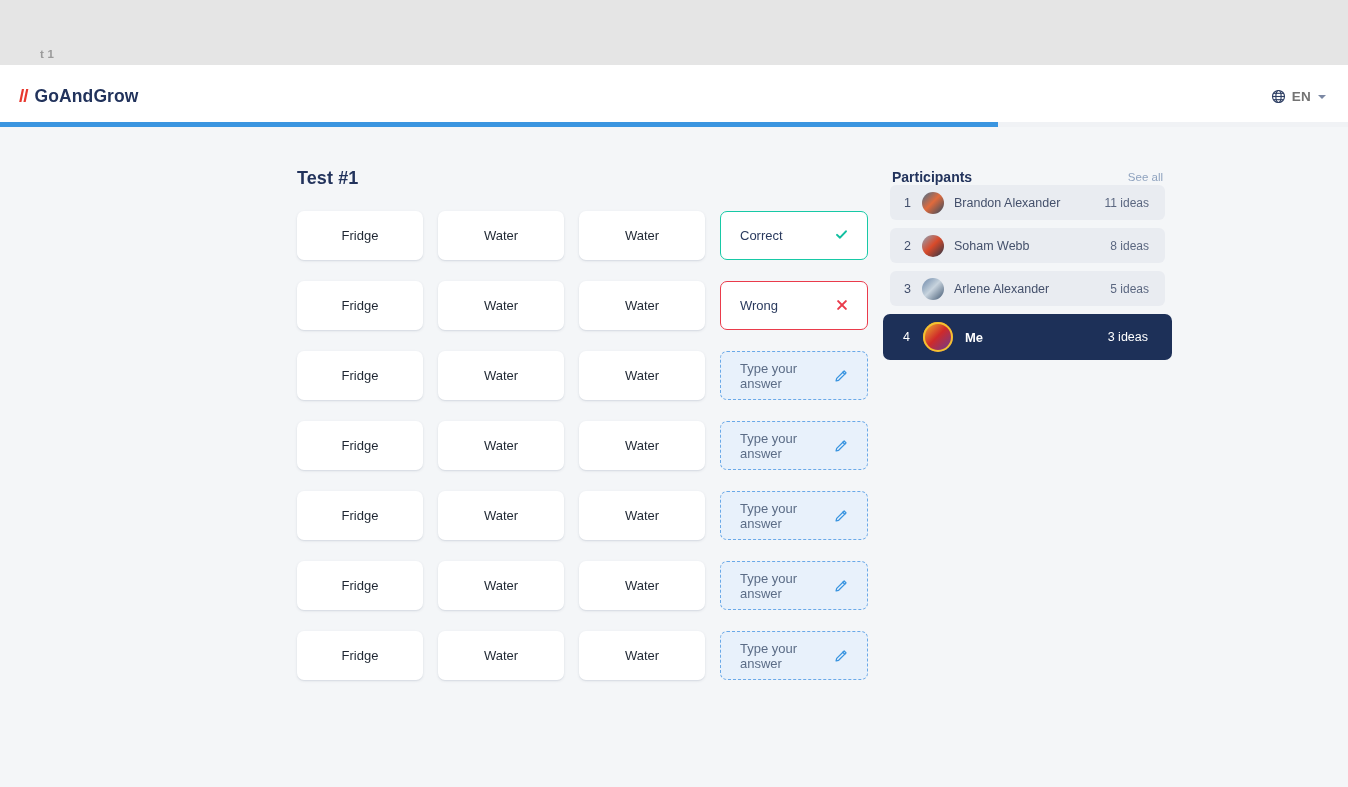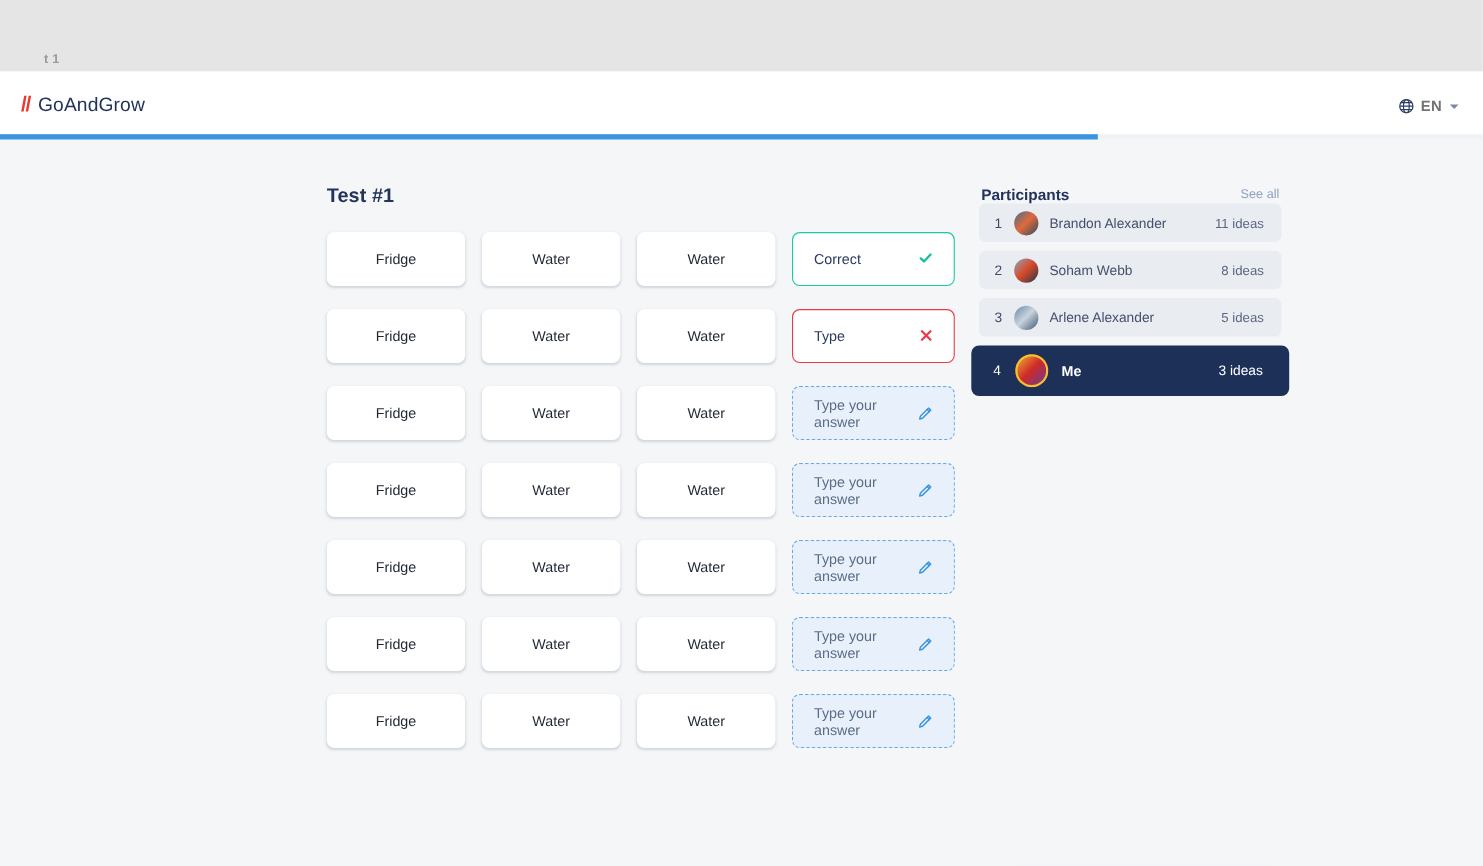--- a/index.html
+++ b/index.html
@@ -56,21 +56,21 @@
   }
   .brand-slashes {
     color: #e8382f;
     font-size: 19px;
     font-weight: bold;
     letter-spacing: -1px;
   }
   .brand-name {
     color: #22335c;
     font-size: 17.5px;
-    font-weight: normal;
+    font-weight: bold;
     letter-spacing: .1px;
   }
 
   .lang-select {
     display: flex;
     align-items: center;
     gap: 6px;
     cursor: pointer;
     color: #2d3e63;
   }
@@ -311,21 +311,21 @@
         <div class="cell">
           <span>Fridge</span>
         </div>
         <div class="cell">
           <span>Water</span>
         </div>
         <div class="cell">
           <span>Water</span>
         </div>
         <div class="cell answer wrong">
-          <span class="answer-text">Type</span>
+          <span class="answer-text">Wrong</span>
           <span class="mark-bad"><svg width="12" height="12" viewBox="0 0 14 14" fill="none" stroke="#ea3b4b" stroke-width="2.4" stroke-linecap="round">
               <line x1="2.5" y1="2.5" x2="11.5" y2="11.5"></line>
               <line x1="11.5" y1="2.5" x2="2.5" y2="11.5"></line>
             </svg></span>
         </div>
       </div>
       <div class="grid-row">
         <div class="cell">
           <span>Fridge</span>
         </div>

